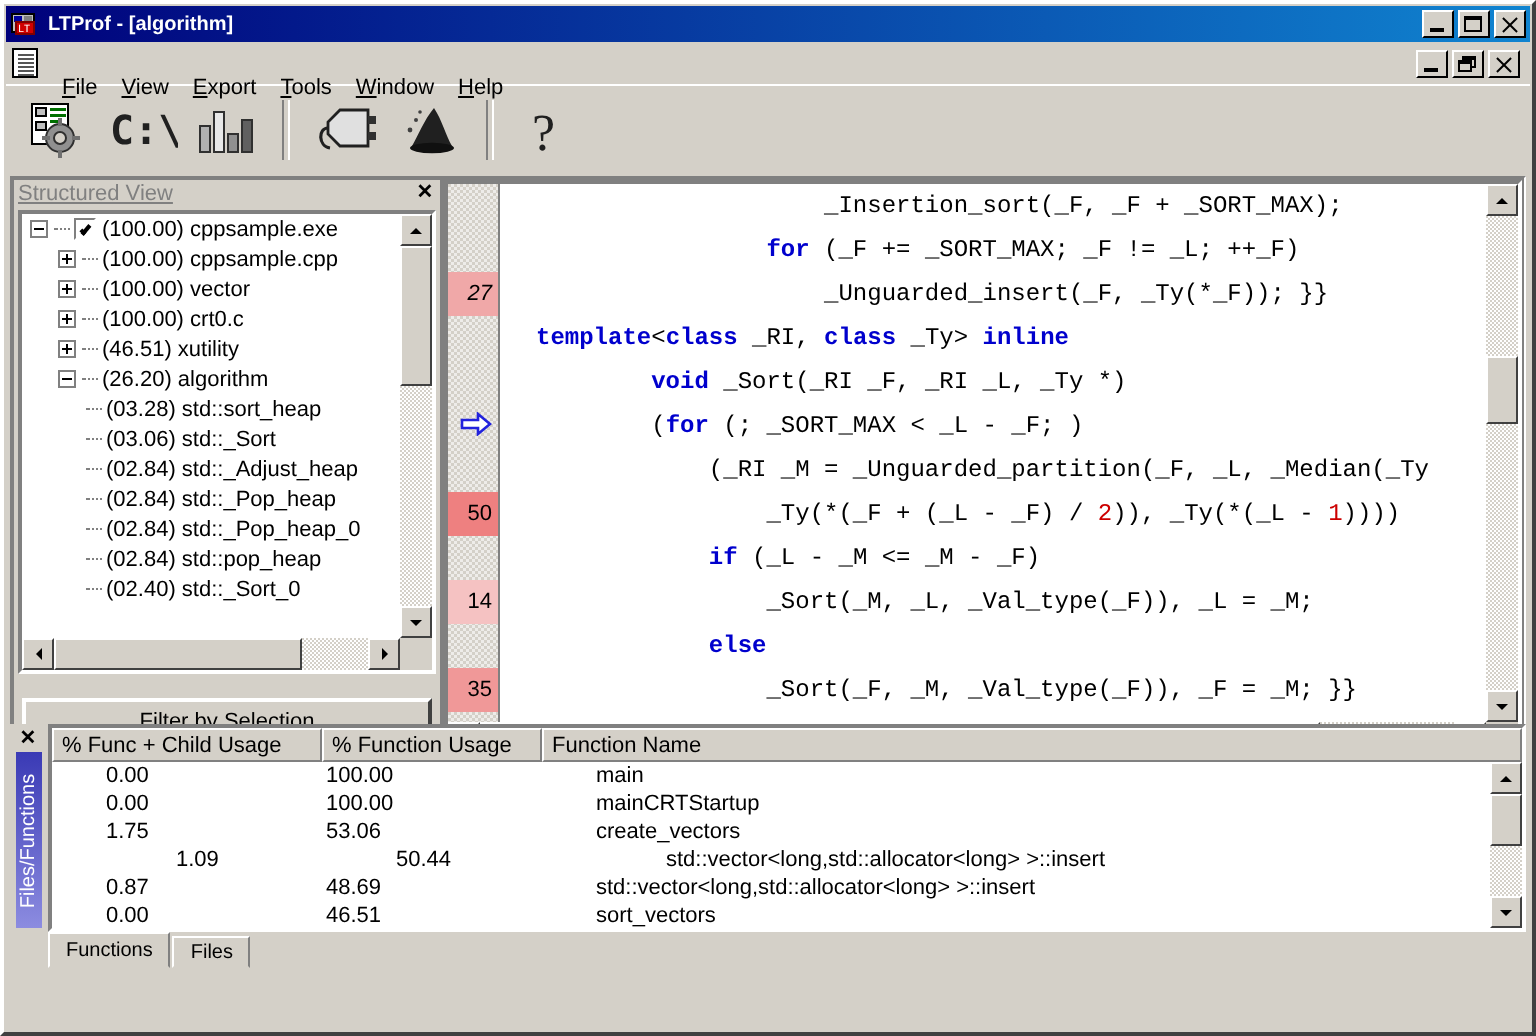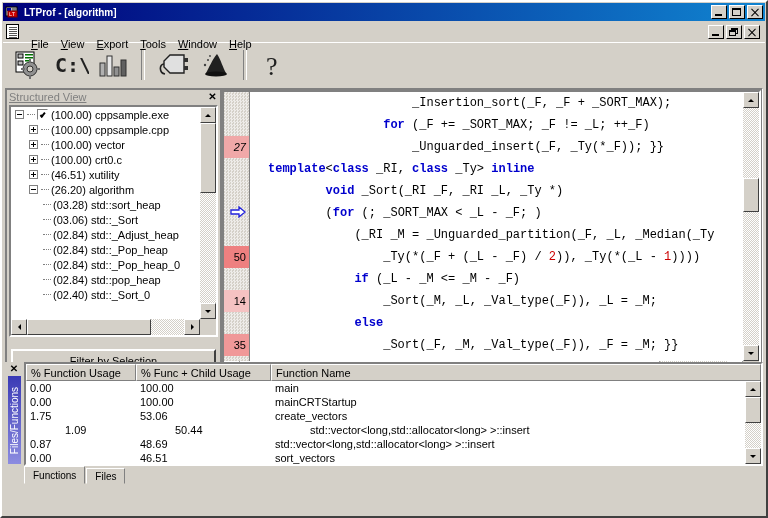--- a/index.html
+++ b/index.html
@@ -86,21 +86,21 @@
 
   
   .dock{position:absolute;left:3px;right:3px;bottom:32px;height:122px;background:#d4d0c8;}
   .dock-left{position:absolute;left:0;top:0;width:18px;height:104px;}
   .dock-close{width:11px;height:11px;display:flex;align-items:center;justify-content:center;font-size:10px;font-weight:bold;margin:1px auto 0 auto;}
   .vtab{position:absolute;left:3px;top:14px;width:13px;height:88px;background:linear-gradient(to bottom,#3a3ab5,#8c8ce0);display:flex;align-items:center;justify-content:center;}
   .vtab span{color:#fff;font-size:10px;white-space:nowrap;transform:rotate(-90deg);}
   .grid-wrap{position:absolute;left:19px;top:0;right:0;height:104px;background:#fff;border:2px solid;border-color:#808080 #ffffff #ffffff #808080;box-sizing:border-box;}
   .grid-head{display:flex;height:17px;background:#d4d0c8;}
   .gh{background:#d4d0c8;border:1px solid;border-color:#ffffff #808080 #808080 #ffffff;display:flex;align-items:center;padding-left:4px;font-size:11px;box-sizing:border-box;height:17px;}
-  .grid-body{position:absolute;left:0;top:17px;right:16px;bottom:0;overflow:hidden;background:#fff;}
+  .grid-body{position:absolute;left:0;top:17px;right:16px;bottom:0;overflow:hidden;background:#fff;padding-left:23px;}
   .grow{display:flex;height:14px;font-size:11px;line-height:14px;}
   .gc{padding-left:4px;box-sizing:border-box;white-space:nowrap;overflow:hidden;}
   .grid-vsb{position:absolute;right:0;top:17px;width:16px;bottom:0;background:#d4d0c8;}
 
   
   .tabstrip{position:absolute;left:19px;bottom:0;right:0;height:18px;display:flex;align-items:flex-end;}
   .tab{height:16px;background:#d4d0c8;border:1px solid;border-color:#ffffff #808080 #d4d0c8 #ffffff;display:flex;align-items:center;padding:0 8px;font-size:10px;box-sizing:border-box;margin-right:1px;}
   .tab.sel{height:18px;border-bottom-color:#d4d0c8;}
 
   
@@ -393,22 +393,22 @@
 
   <div class="dock">
     <div class="dock-left">
       <div class="dock-close">✕</div>
       <div class="vtab">
         <span>Files/Functions</span>
       </div>
     </div>
     <div class="grid-wrap">
       <div class="grid-head" id="grid-head">
+          <div class="gh" style="width: 135px;">% Func + Child Usage</div>
           <div class="gh" style="width: 110px;">% Function Usage</div>
-          <div class="gh" style="width: 135px;">% Func + Child Usage</div>
           <div class="gh" style="width: auto; flex: 1 1 0%;">Function Name</div>
         </div>
       <div class="grid-body" id="grid-body">
           <div class="grow">
             <div class="gc" style="width: 110px;">0.00</div>
             <div class="gc" style="width: 135px;">100.00</div>
             <div class="gc" style="width: auto; flex: 1 1 0%;">main</div>
           </div>
           <div class="grow">
             <div class="gc" style="width: 110px;">0.00</div>

